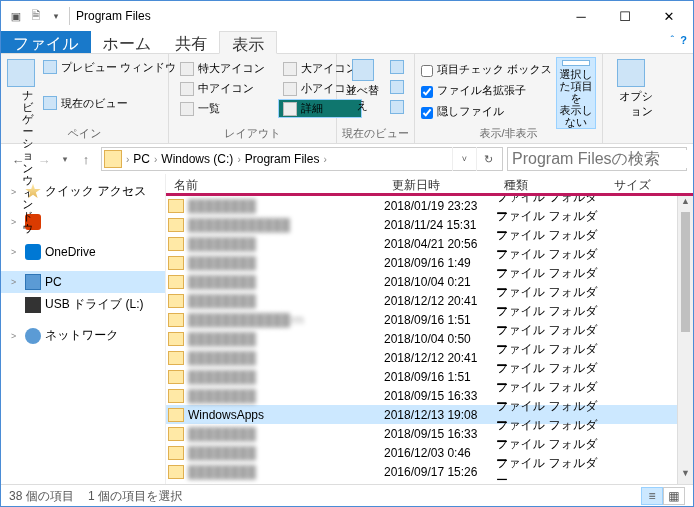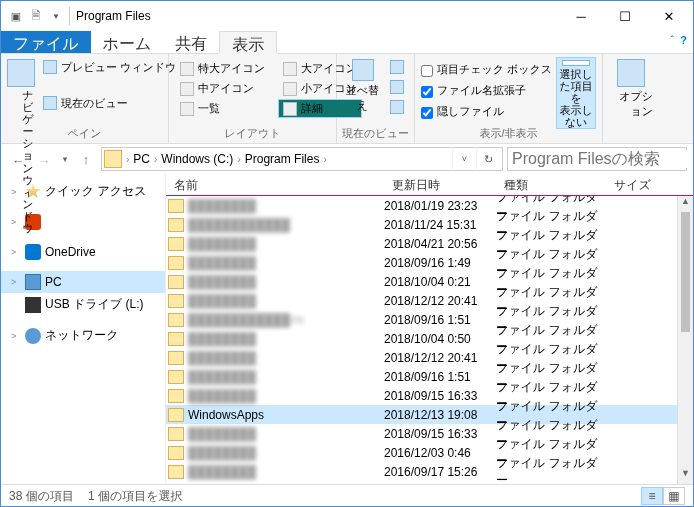--- a/index.html
+++ b/index.html
@@ -46,21 +46,21 @@
 .tnode .exp { width: 10px; color: #888; font-size: 9px; }
 .tnode .ni { width: 16px; height: 16px; flex-shrink: 0; }
 .tnode.sel { background: #cce8ff; }
 .i-star{background:linear-gradient(#ffe9a6,#e0b050);clip-path:polygon(50% 0,61% 35%,98% 35%,68% 57%,79% 91%,50% 70%,21% 91%,32% 57%,2% 35%,39% 35%);}
 .i-cc{background:#da3b01;border-radius:3px;}
 .i-od{background:#0078d4;border-radius:3px;}
 .i-pc{background:#5b9bd5;border:1px solid #2e75b6;}
 .i-usb{background:#333;}
 .i-net{background:#5b9bd5;border-radius:50%;}
 .listwrap { flex: 1; display: flex; flex-direction: column; }
-.cols { display: flex; height: 22px; border-bottom: 1px solid #be185d; }
+.cols { display: flex; height: 22px; border-bottom: 3px solid #be185d; }
 .cols div { padding: 3px 8px; font-size: 12px; color: #333; }
 .c1{width:218px;} .c2{width:112px;} .c3{width:110px;} .c4{width:60px;}
 .rows { flex: 1; overflow: hidden; }
 .row { display: flex; height: 19px; align-items: center; font-size: 12px; }
 .row.sel { background: #cce8ff; }
 .row .c1 { display: flex; align-items: center; gap: 4px; }
 .row .fico { width: 16px; height: 14px; background: #ffe9a6; border: 1px solid #e0b050; flex-shrink: 0; margin-left: 2px; }
 .blur { color: transparent; text-shadow: 0 0 4px rgba(0,0,0,0.35); }
 .statusbar { height: 23px; border-top: 1px solid #ddd; display: flex; align-items: center; padding: 0 8px; font-size: 12px; color: #555; gap: 14px; }
 .statusbar .views { position: absolute; right: 8px; display: flex; }

